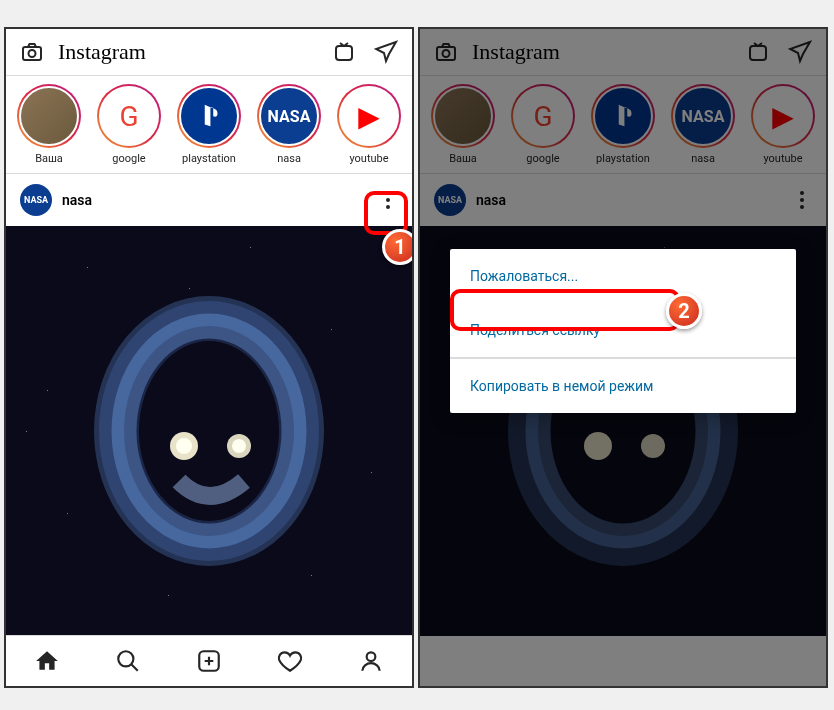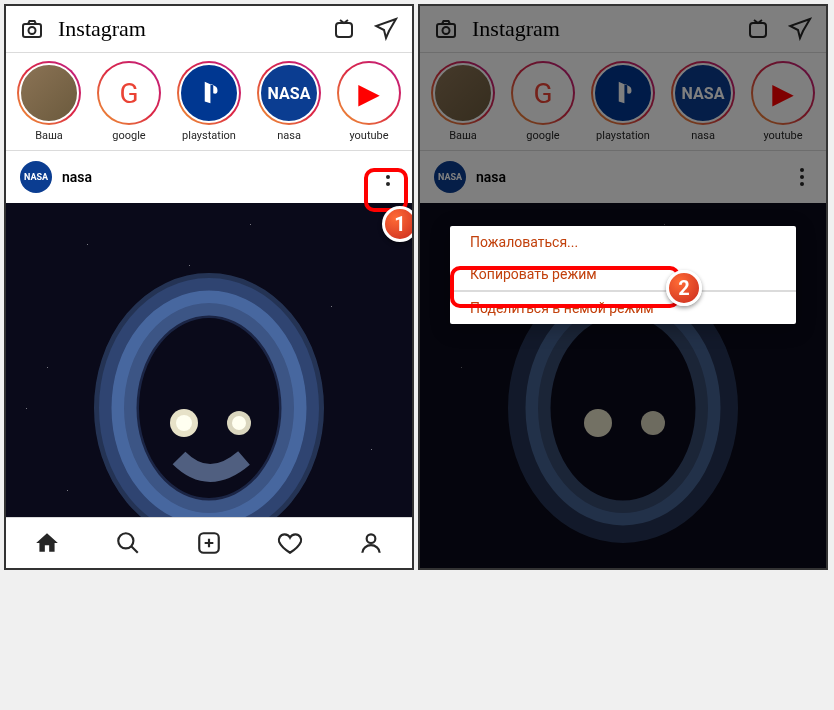--- a/index.html
+++ b/index.html
@@ -6,25 +6,26 @@
     body {
       font-family: -apple-system, BlinkMacSystemFont, 'Segoe UI', Roboto, sans-serif;
       background: #f0f0f0;
       display: flex;
       gap: 4px;
       padding: 4px;
       width: 834px;
     }
     .phone {
       width: 410px;
-      height: 566px;
+      height: 661px;
       background: #fff;
       border: 2px solid #333;
       position: relative;
       overflow: hidden;
+      margin-top: 23px;
     }
     .header {
       display: flex;
       align-items: center;
       padding: 10px 14px;
       border-bottom: 1px solid #dbdbdb;
     }
     .camera-icon {
       width: 24px;
       height: 24px;
@@ -184,23 +185,23 @@
     .menu {
       position: absolute;
       top: 220px;
       left: 30px;
       right: 30px;
       background: #fff;
       border-radius: 2px;
       box-shadow: 0 4px 20px rgba(0,0,0,0.3);
     }
     .menu-item {
-      padding: 8px 20px;
+      padding: 19px 20px;
       font-size: 14px;
-      color: #c2410c;
+      color: #0369a1;
       cursor: pointer;
     }
     .menu-divider {
       height: 1px;
       background: #dbdbdb;
     }
     .stars {
       position: absolute;
       width: 100%;
       height: 100%;
@@ -406,21 +407,21 @@
       <ellipse cx="130" cy="150" rx="85" ry="105" fill="none" stroke="rgba(120,170,240,0.4)" stroke-width="25"></ellipse>
       <circle cx="105" cy="165" r="14" fill="rgba(255,250,220,0.9)"></circle>
       <circle cx="160" cy="165" r="12" fill="rgba(255,250,220,0.85)"></circle>
     </svg>
   </div>
 
   <div class="overlay"></div>
 
   <div class="menu">
     <div class="menu-item">Пожаловаться...</div>
-    <div class="menu-item">Копировать режим</div>
+    <div class="menu-item">Поделиться ссылку</div>
     <div class="menu-divider"></div>
     <div class="menu-divider"></div>
-    <div class="menu-item">Поделиться в немой режим</div>
+    <div class="menu-item">Копировать в немой режим</div>
   </div>
 
   <div class="highlight-box" style="top:260px;left:30px;width:230px;height:42px;"></div>
   <div class="badge" style="top:264px;left:246px;">2</div>
 </div>
 
 </body></html>

